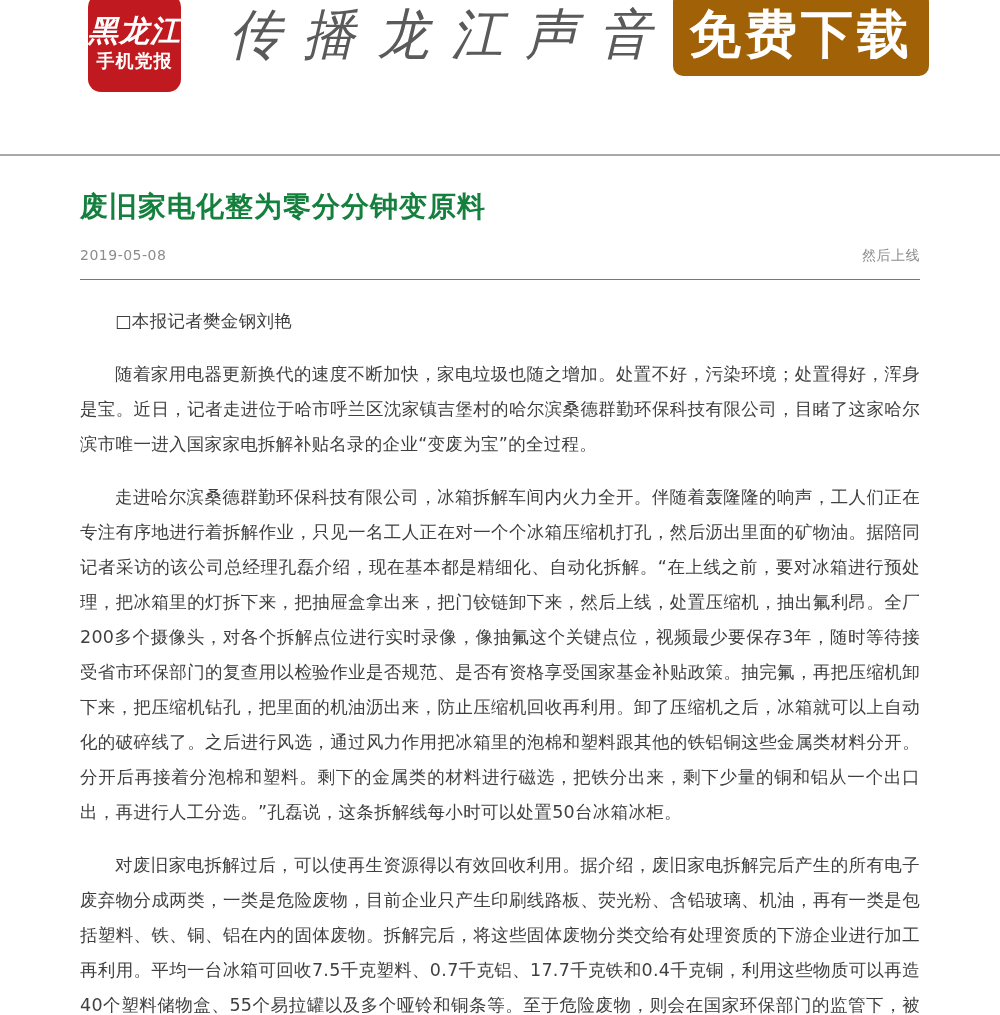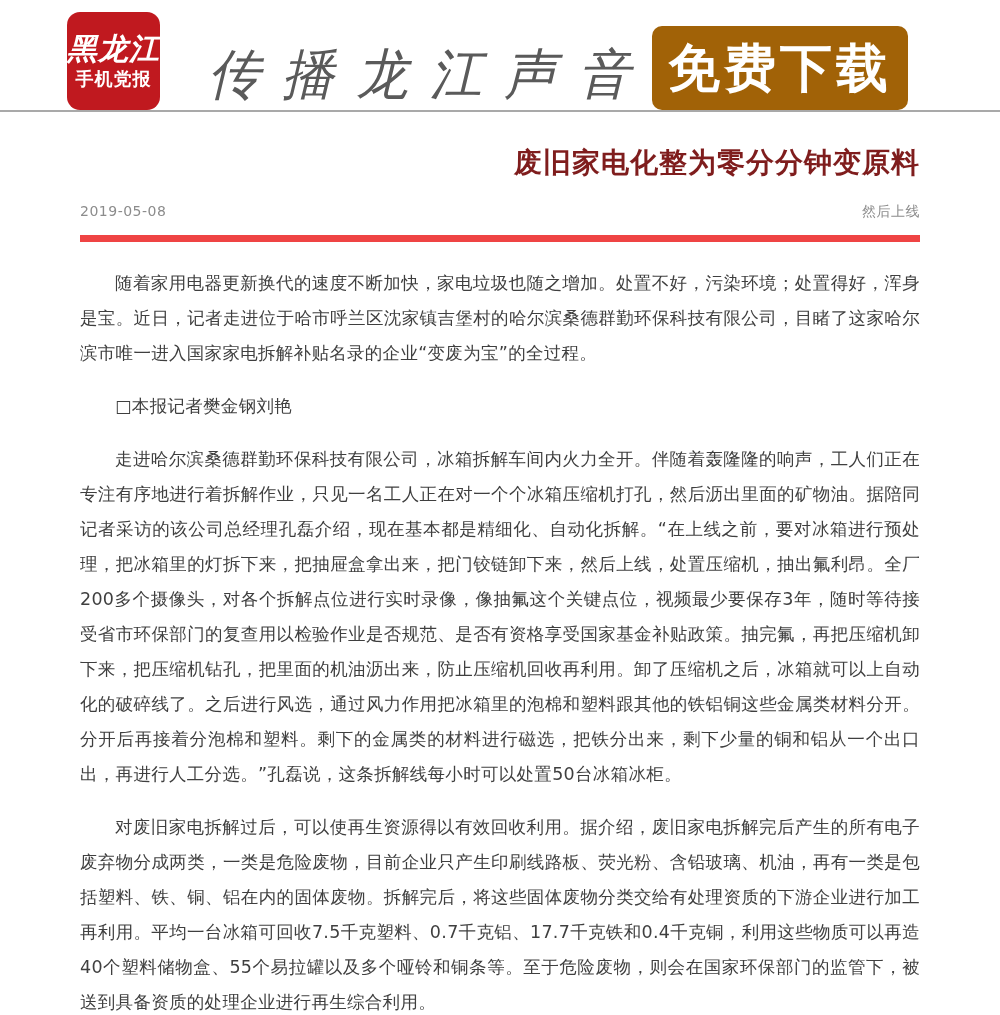--- a/index.html
+++ b/index.html
@@ -10,24 +10,24 @@
     margin: 0 auto;
     font-family: "DejaVu Sans", "Liberation Sans", sans-serif;
     color: #404040;
     display: flex;
     flex-direction: column;
     overflow: hidden;
   }
 
   
   .site-header {
-    height: 112px;
+    height: 156px;
     display: flex;
-    align-items: flex-end;
-    padding: 0 95px 0 67px;
+    align-items: flex-start;
+    padding: 0 95px 0 88px;
     border-bottom: 2px solid #a9a9a9;
     background: #ffffff;
     flex-shrink: 0;
   }
   .logo-box {
     width: 93px;
     height: 98px;
     background: #c0191f;
     border-radius: 13px;
     color: #ffffff;
@@ -86,32 +86,31 @@
   }
 
   
   .article {
     padding: 33px 80px 0 80px;
     flex: 1 0 auto;
   }
   .article-title {
     font-size: 28px;
     font-weight: bold;
-    color: #7f1d1d;
+    color: #15803d;
     letter-spacing: 1px;
     line-height: 1.3;
-    text-align: right;
   }
   .meta-row {
     display: flex;
     justify-content: space-between;
     align-items: baseline;
     margin-top: 22px;
     padding-bottom: 14px;
-    border-bottom: 7px solid #ef4444;
+    border-bottom: 1px solid #ef4444;
   }
   .meta-date, .meta-source {
     font-size: 14px;
     color: #8c8c8c;
     letter-spacing: 0.5px;
   }
   .article-body {
     margin-top: 24px;
   }
   .article-body p {
@@ -138,19 +137,19 @@
 
 <main class="article">
   <h1 class="article-title">废旧家电化整为零分分钟变原料</h1>
 
   <div class="meta-row">
     <span class="meta-date">2019-05-08</span>
     <span class="meta-source">然后上线</span>
   </div>
 
   <div class="article-body">
+    <p>□本报记者樊金钢刘艳</p>
     <p>随着家用电器更新换代的速度不断加快，家电垃圾也随之增加。处置不好，污染环境；处置得好，浑身是宝。近日，记者走进位于哈市呼兰区沈家镇吉堡村的哈尔滨桑德群勤环保科技有限公司，目睹了这家哈尔滨市唯一进入国家家电拆解补贴名录的企业“变废为宝”的全过程。</p>
-    <p>□本报记者樊金钢刘艳</p>
     <p>走进哈尔滨桑德群勤环保科技有限公司，冰箱拆解车间内火力全开。伴随着轰隆隆的响声，工人们正在专注有序地进行着拆解作业，只见一名工人正在对一个个冰箱压缩机打孔，然后沥出里面的矿物油。据陪同记者采访的该公司总经理孔磊介绍，现在基本都是精细化、自动化拆解。“在上线之前，要对冰箱进行预处理，把冰箱里的灯拆下来，把抽屉盒拿出来，把门铰链卸下来，然后上线，处置压缩机，抽出氟利昂。全厂200多个摄像头，对各个拆解点位进行实时录像，像抽氟这个关键点位，视频最少要保存3年，随时等待接受省市环保部门的复查用以检验作业是否规范、是否有资格享受国家基金补贴政策。抽完氟，再把压缩机卸下来，把压缩机钻孔，把里面的机油沥出来，防止压缩机回收再利用。卸了压缩机之后，冰箱就可以上自动化的破碎线了。之后进行风选，通过风力作用把冰箱里的泡棉和塑料跟其他的铁铝铜这些金属类材料分开。分开后再接着分泡棉和塑料。剩下的金属类的材料进行磁选，把铁分出来，剩下少量的铜和铝从一个出口出，再进行人工分选。”孔磊说，这条拆解线每小时可以处置50台冰箱冰柜。</p>
     <p>对废旧家电拆解过后，可以使再生资源得以有效回收利用。据介绍，废旧家电拆解完后产生的所有电子废弃物分成两类，一类是危险废物，目前企业只产生印刷线路板、荧光粉、含铅玻璃、机油，再有一类是包括塑料、铁、铜、铝在内的固体废物。拆解完后，将这些固体废物分类交给有处理资质的下游企业进行加工再利用。平均一台冰箱可回收7.5千克塑料、0.7千克铝、17.7千克铁和0.4千克铜，利用这些物质可以再造40个塑料储物盒、55个易拉罐以及多个哑铃和铜条等。至于危险废物，则会在国家环保部门的监管下，被送到具备资质的处理企业进行再生综合利用。</p>
 
   </div>
 </main>
 
 </body></html>

